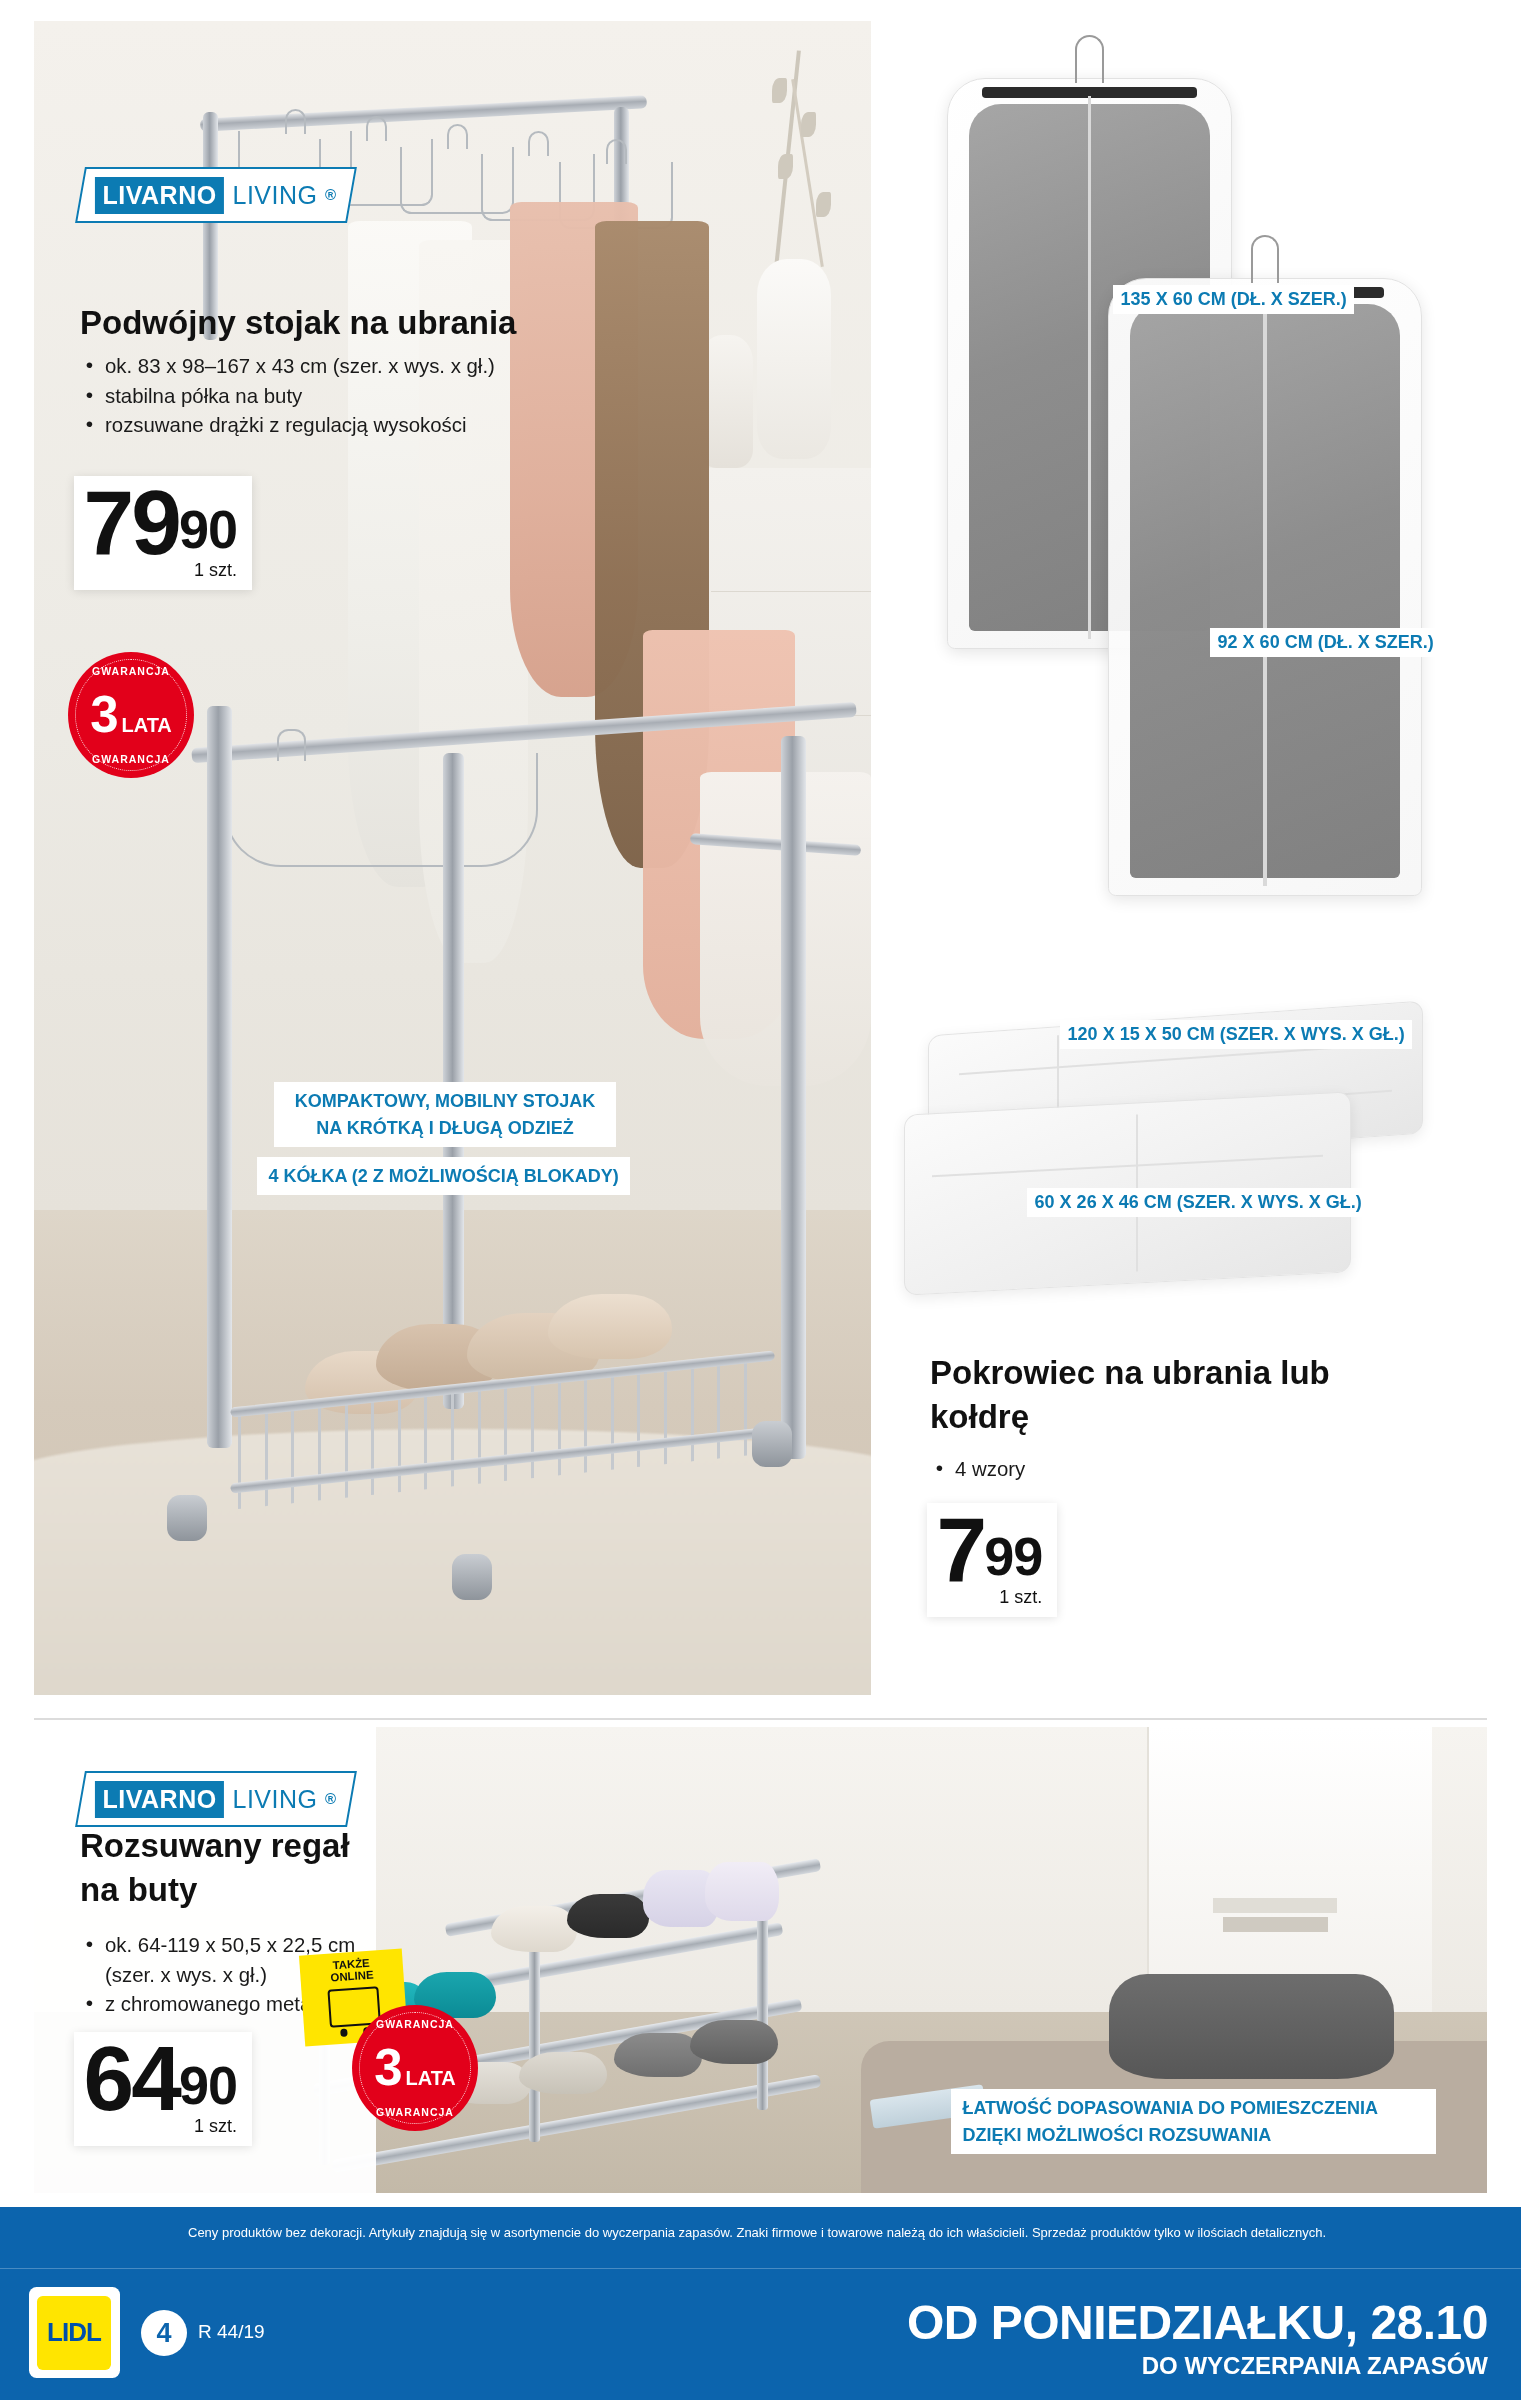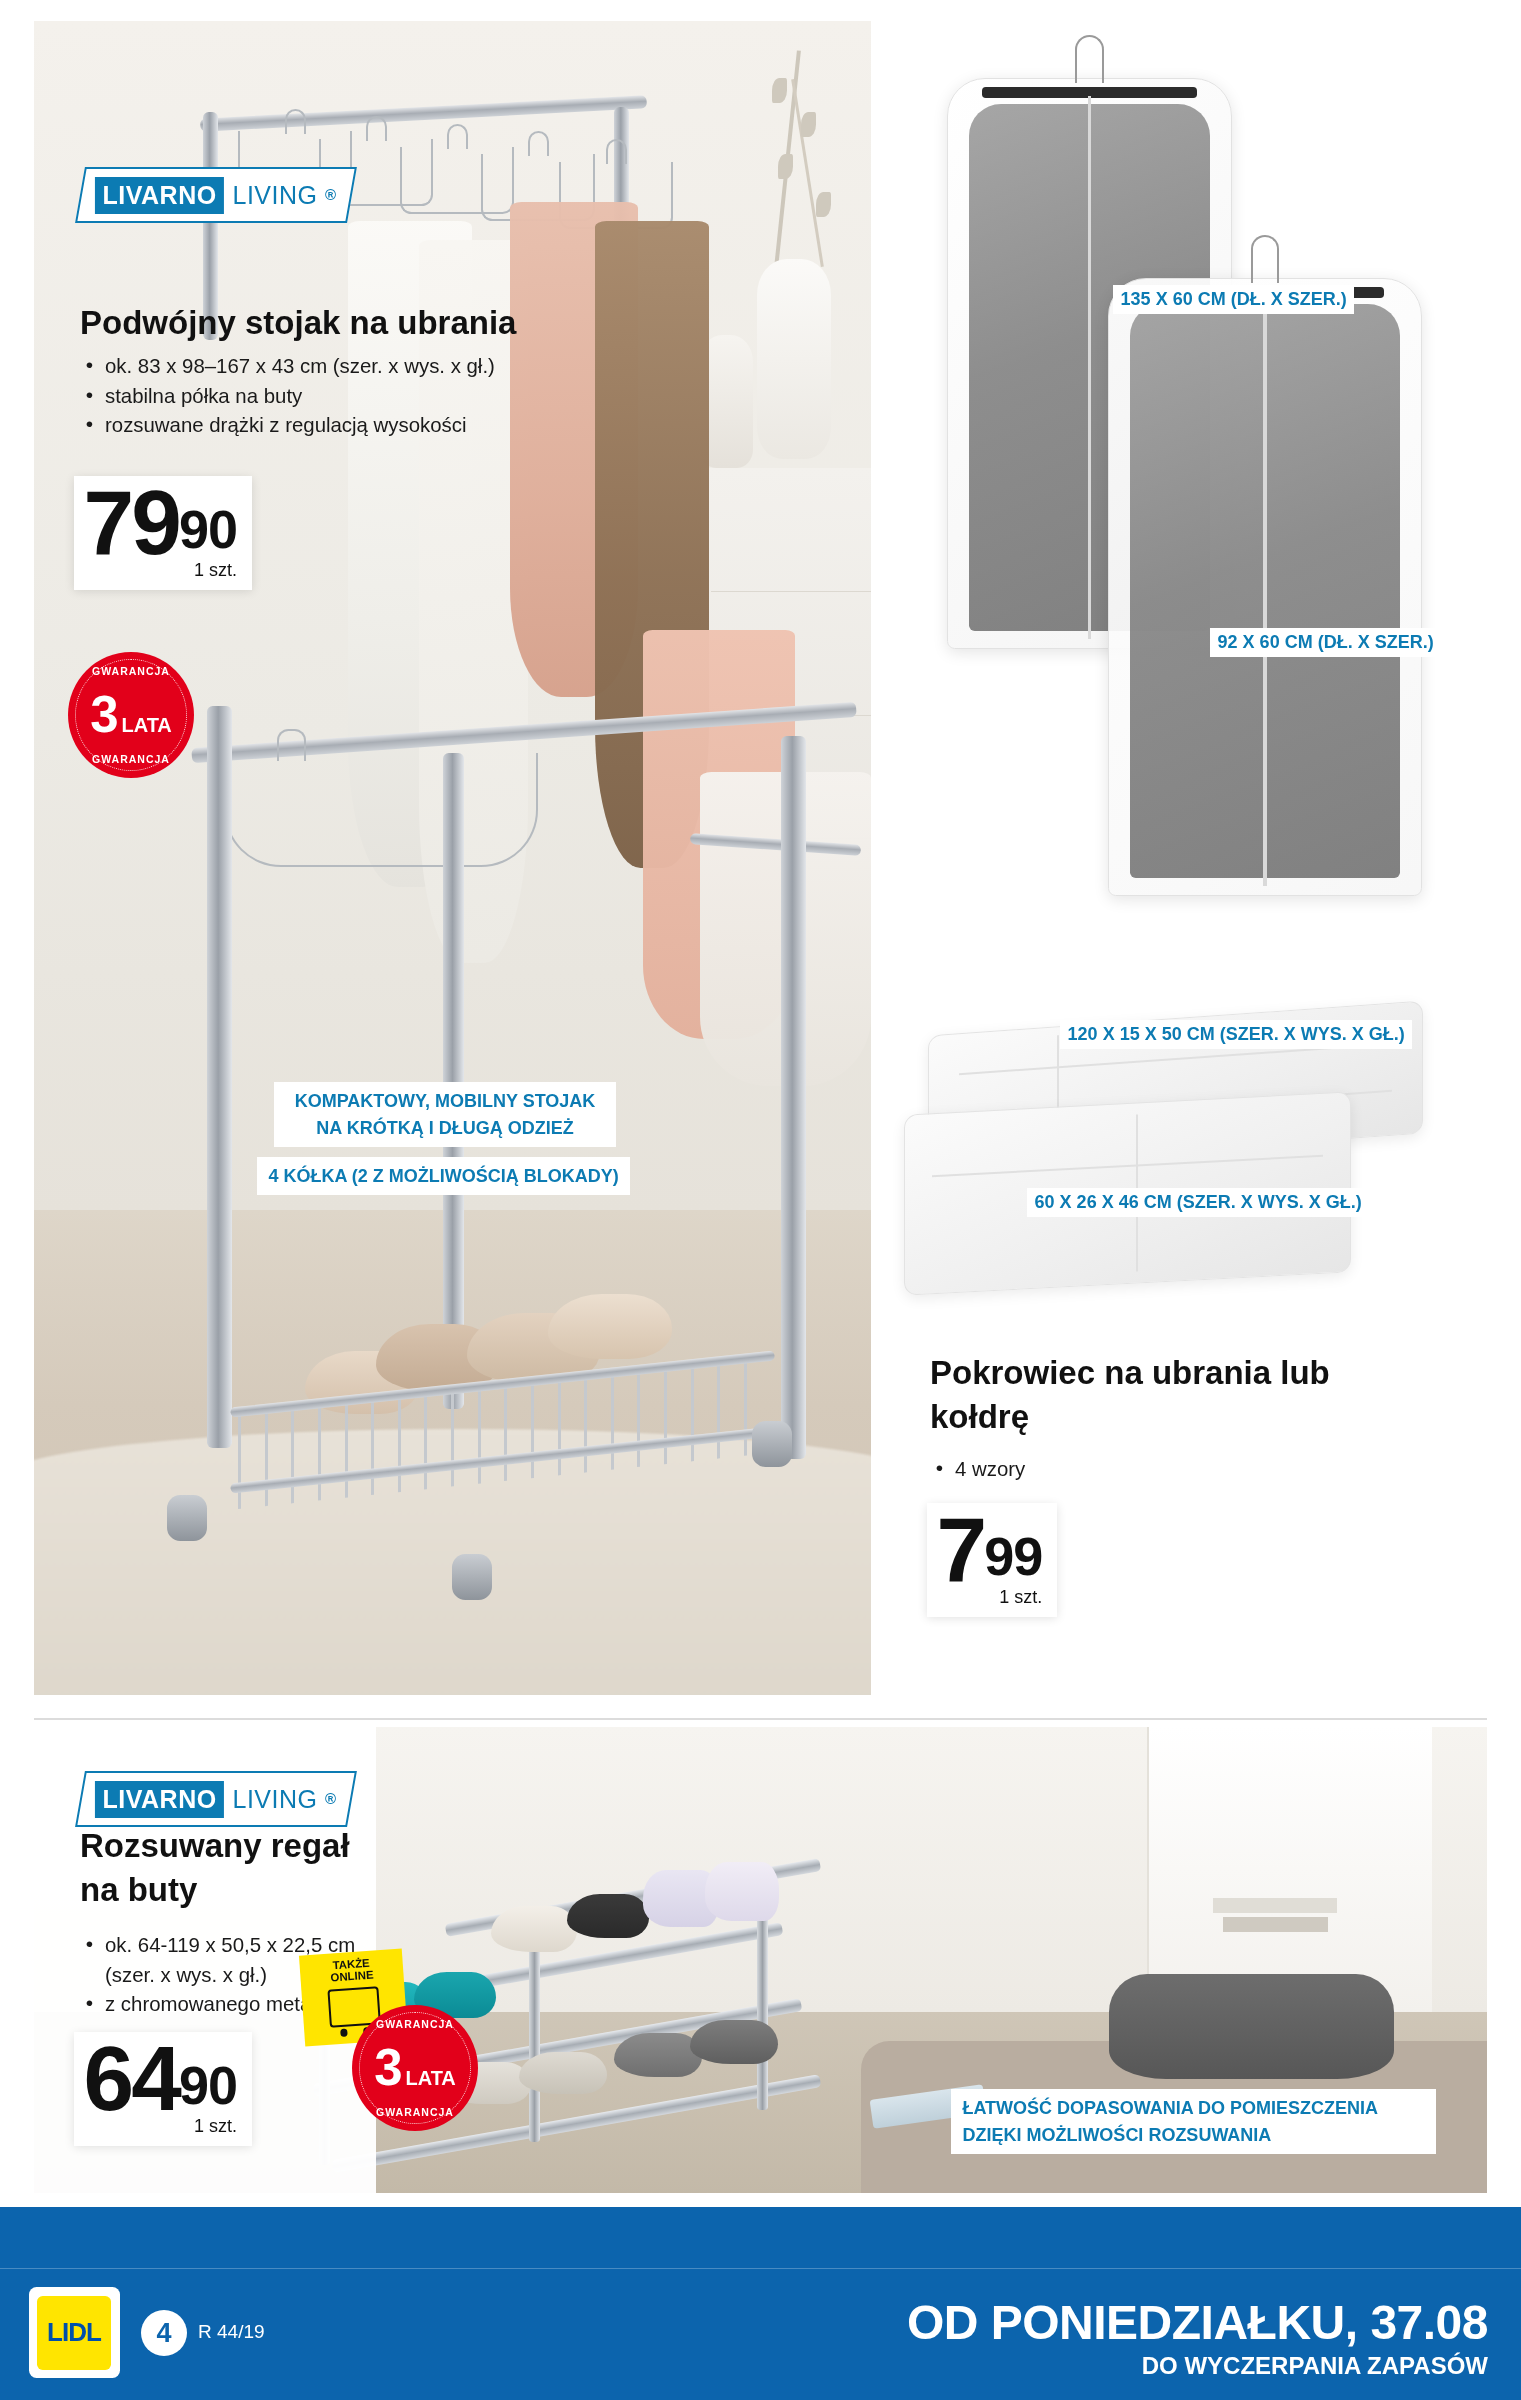--- a/index.html
+++ b/index.html
@@ -650,26 +650,27 @@
       <span class="big">3</span>
       <span class="lata">LATA</span>
     </div>
     <div class="arc-bot">GWARANCJA</div>
   </div>
 
   <div class="callout" id="callout-shoe" style="white-space:pre-line;"><span style="white-space:pre-line;text-align:right;">ŁATWOŚĆ DOPASOWANIA DO POMIESZCZENIA
 DZIĘKI MOŻLIWOŚCI ROZSUWANIA</span></div>
 
   <div class="footer">
+    <div class="footer-legal">Ceny produktów bez dekoracji.  Artykuły znajdują się w asortymencie do wyczerpania zapasów.  Znaki firmowe i towarowe należą do ich właścicieli. Sprzedaż produktów tylko w ilościach detalicznych.</div>
     <div class="footer-bar"></div>
     <div class="lidl-logo">
       <div class="inner-sq">
         <span class="lidl-text">LIDL</span>
       </div>
     </div>
     <div class="page-circle">4</div>
     <div class="page-code">R 44/19</div>
-    <div class="footer-head">OD PONIEDZIAŁKU, 37.08</div>
+    <div class="footer-head">OD PONIEDZIAŁKU, 28.10</div>
     <div class="footer-sub">DO WYCZERPANIA ZAPASÓW</div>
   </div>
 
 </div>
 
 
 </body></html>

